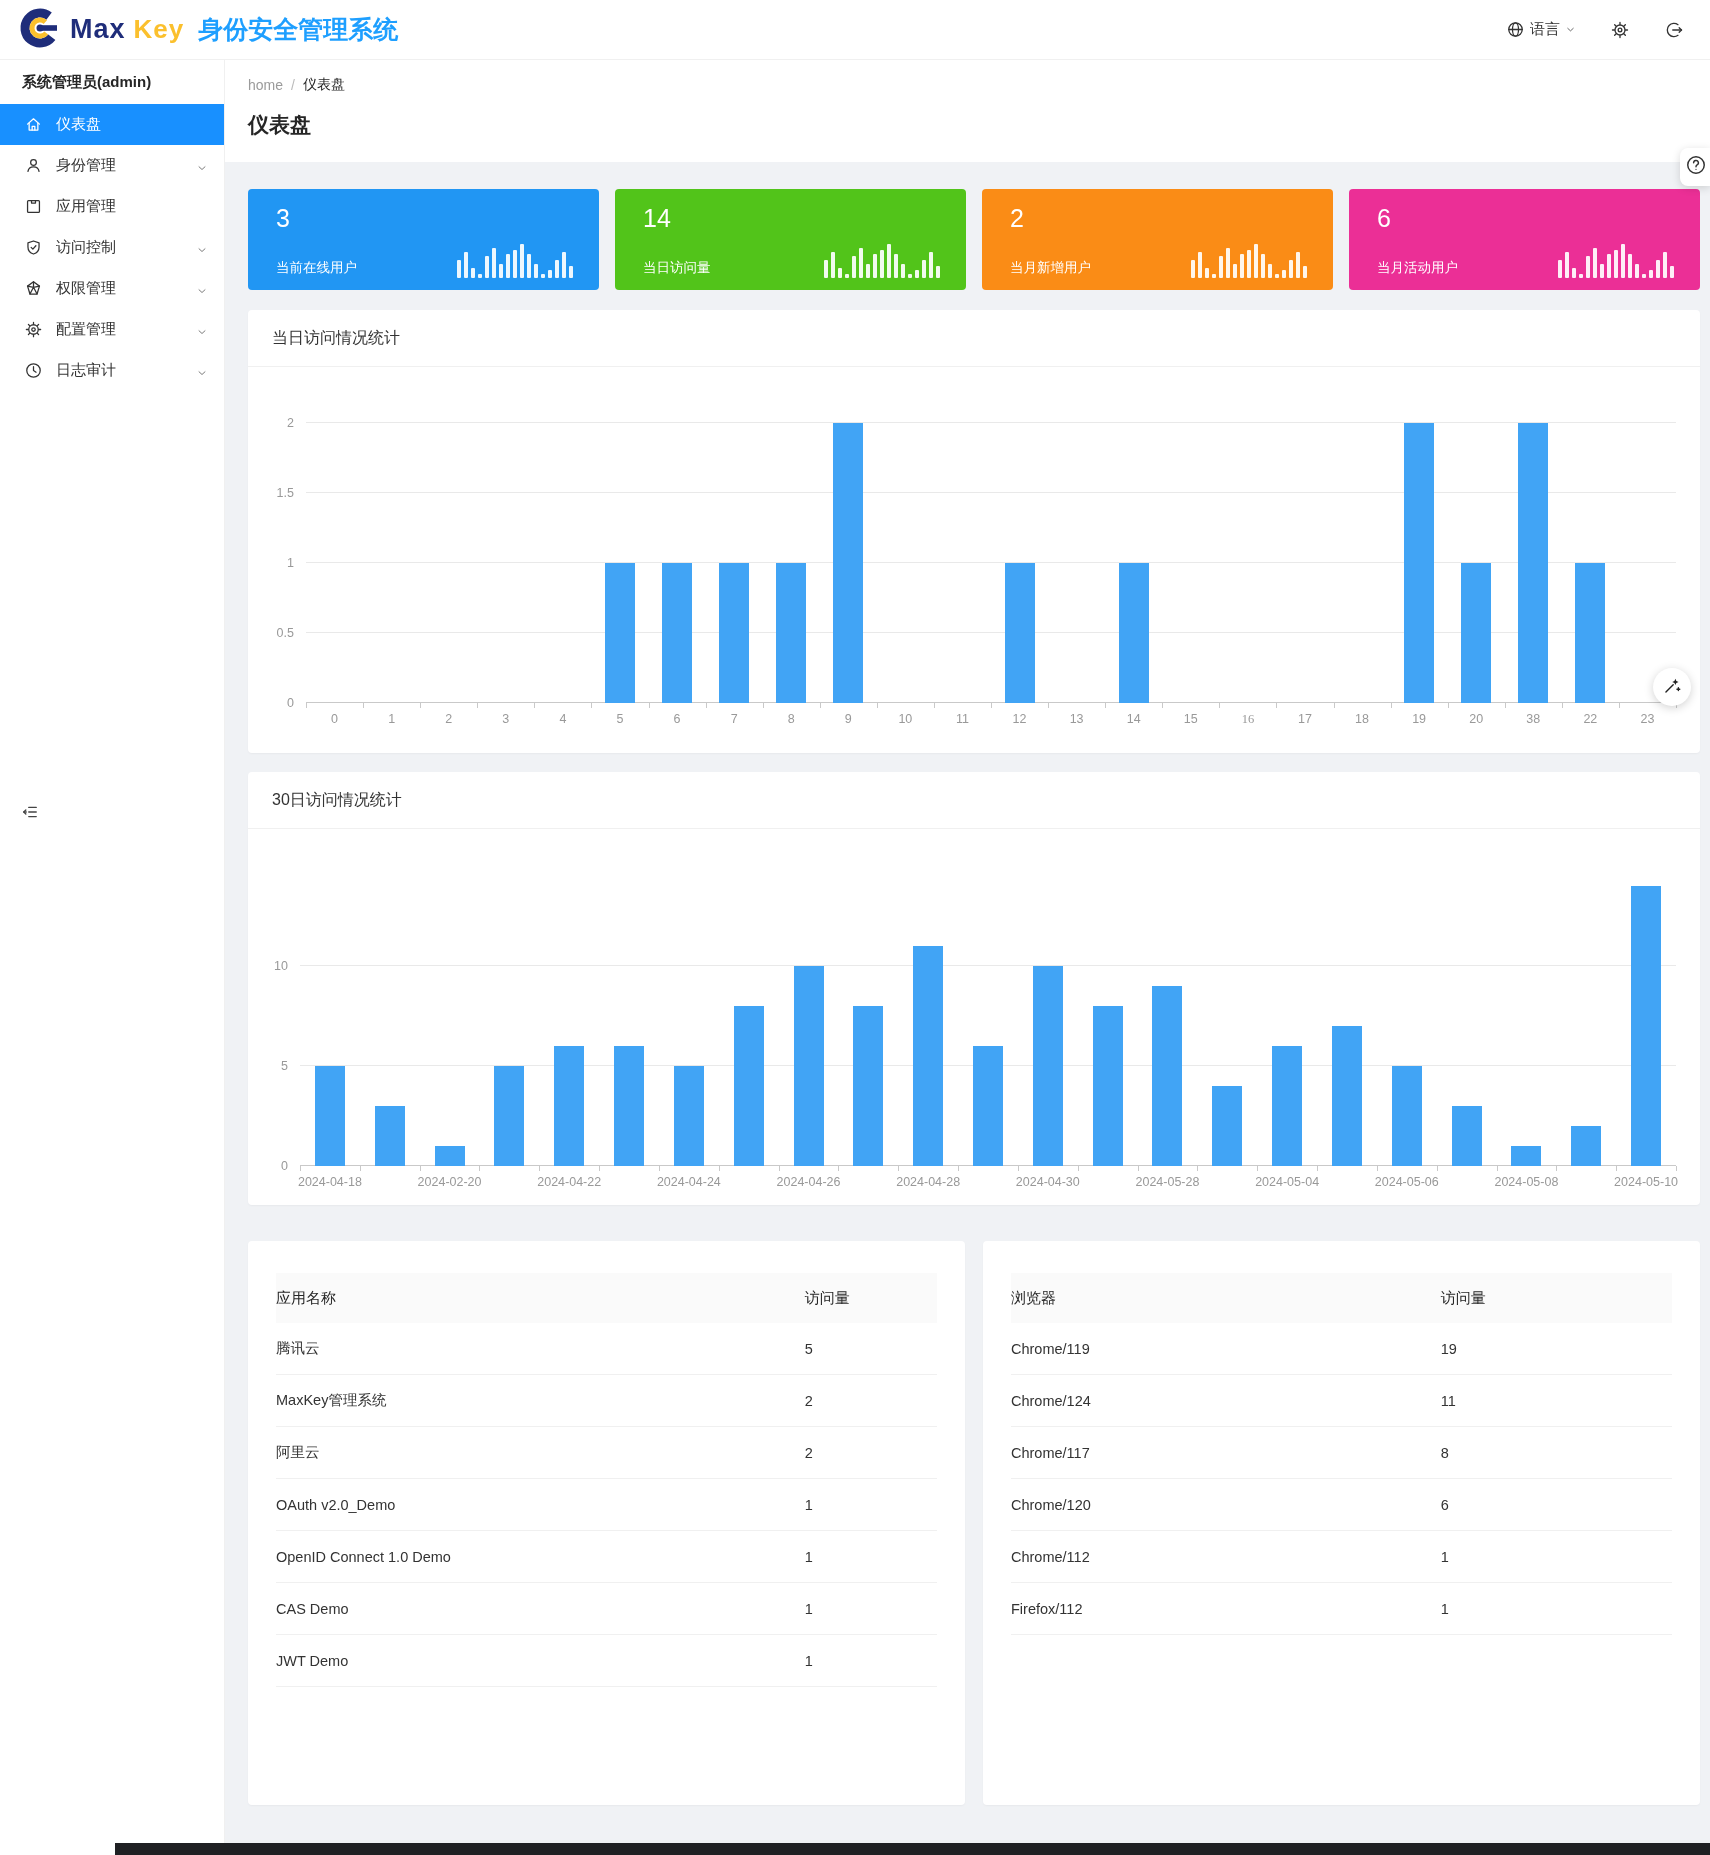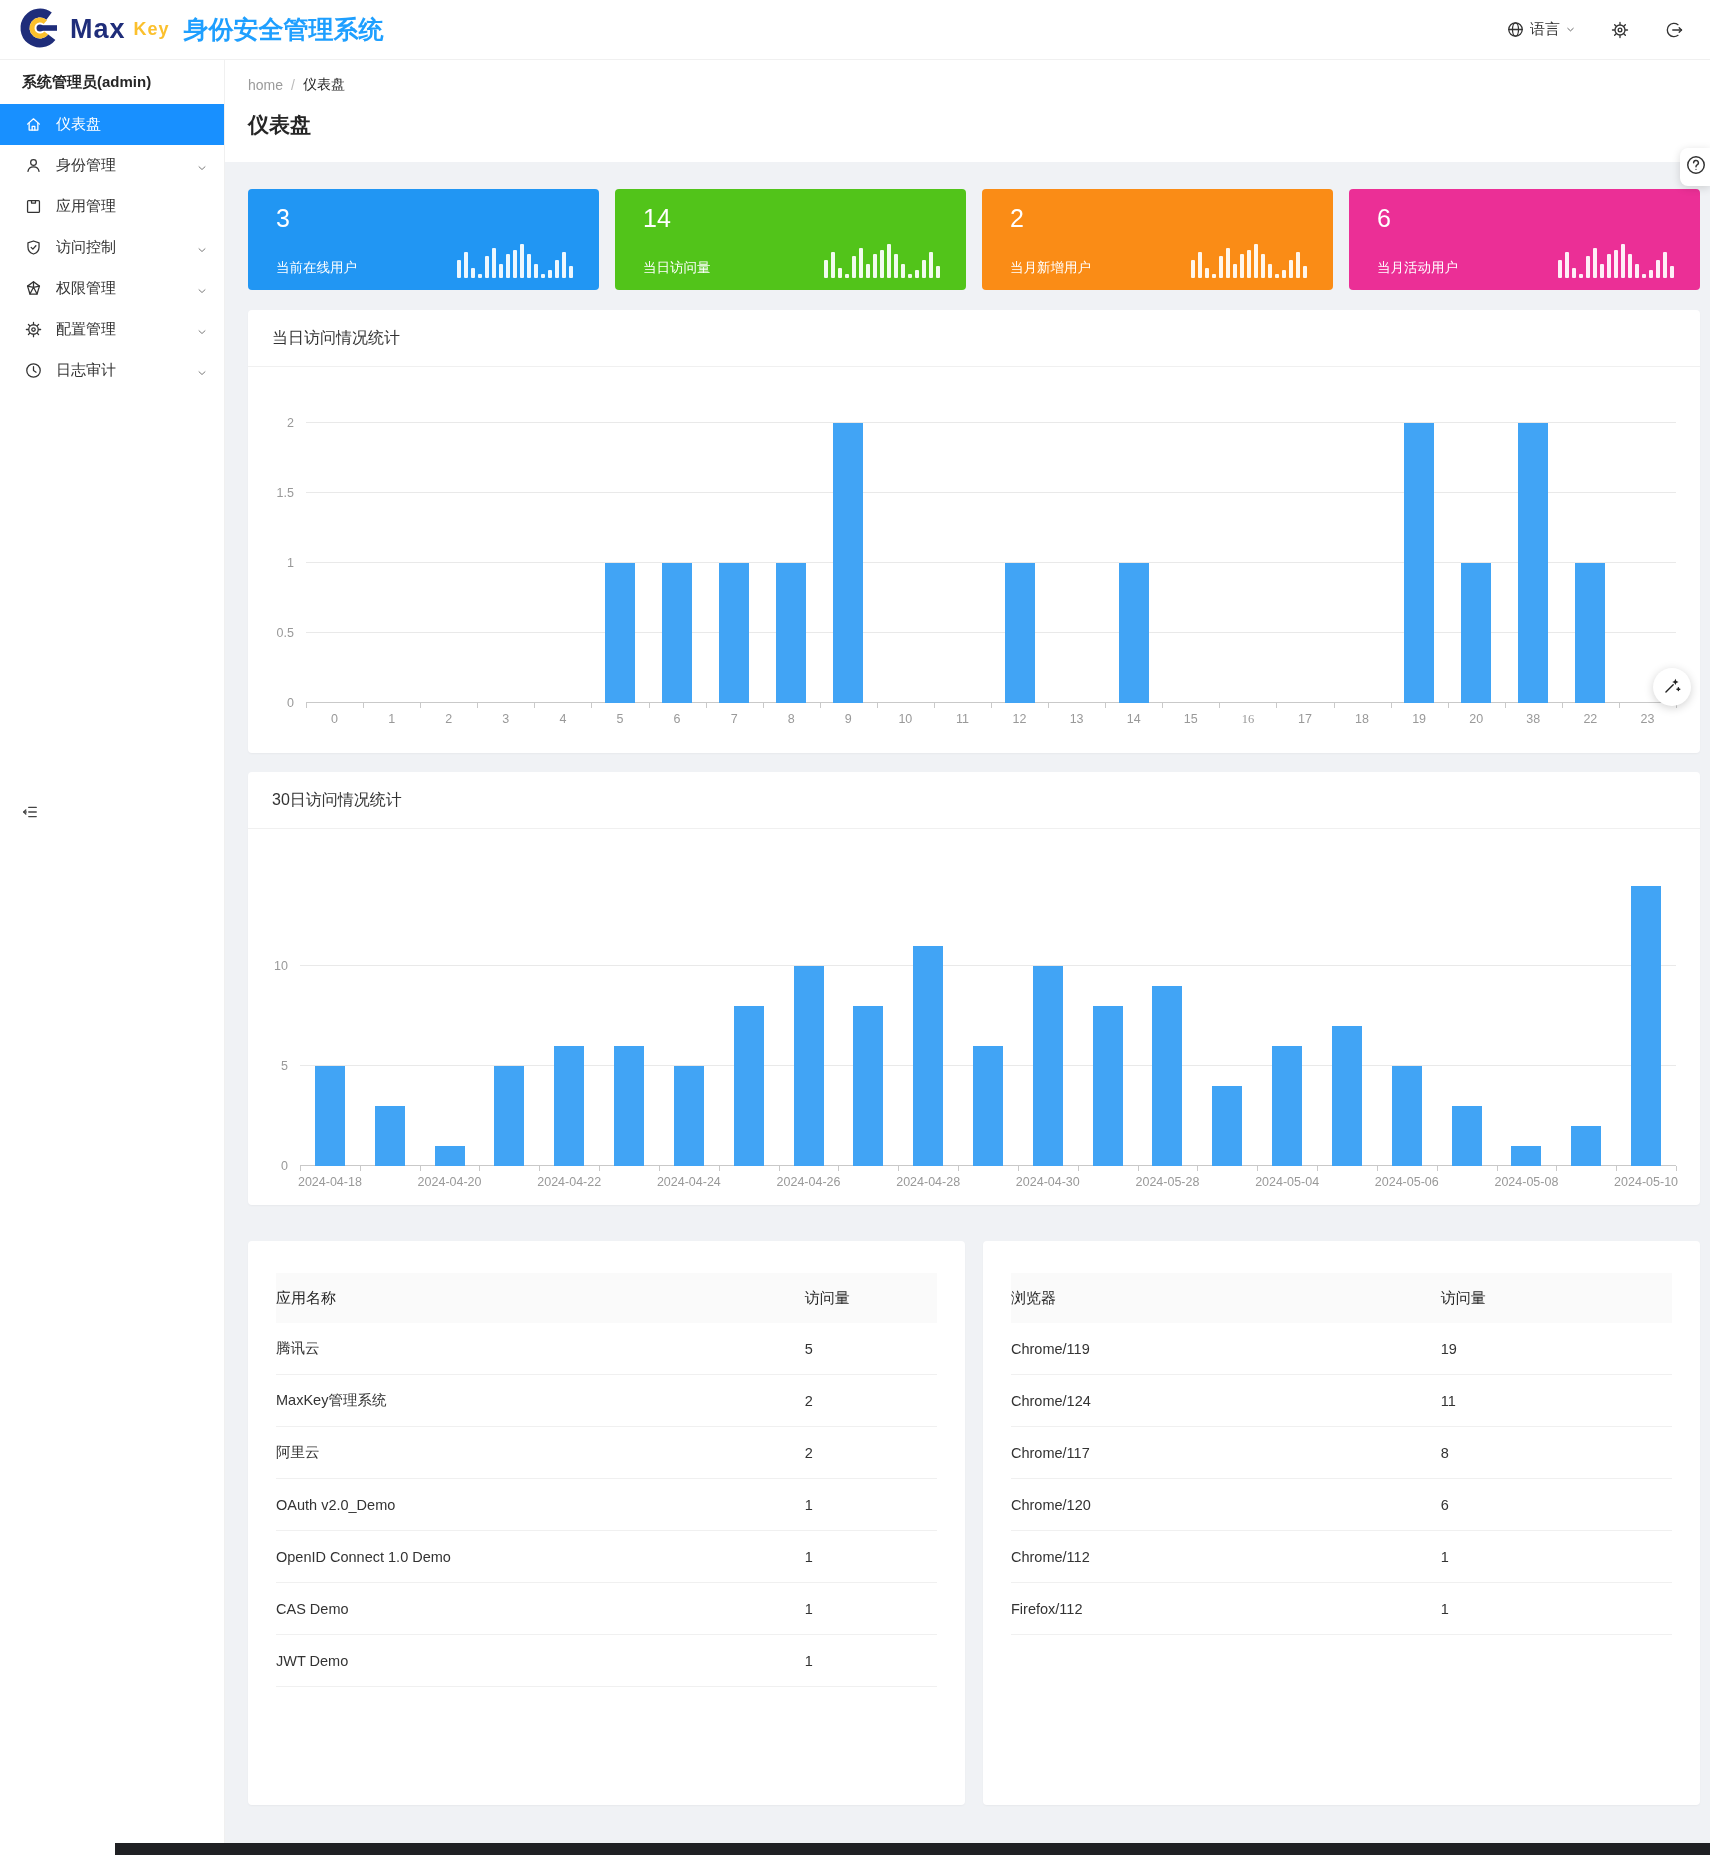--- a/index.html
+++ b/index.html
@@ -5,21 +5,21 @@
   * { margin:0; padding:0; box-sizing:border-box; }
   body { font-family:"Liberation Sans","DejaVu Sans",sans-serif; background:#e9ebf0; }
   .page { position:relative; width:1710px; height:1855px; background:#f0f2f5; overflow:hidden; margin:0 auto; }
 
   
   .header { position:absolute; top:0; left:0; right:0; height:60px; background:#fff;
             border-bottom:1px solid #f0f0f0; display:flex; align-items:center;
             justify-content:space-between; padding:0 26px 0 18px; z-index:30; }
   .brand { display:flex; align-items:center; gap:8px; }
   .brand-max { font-size:27px; font-weight:bold; color:#1f2d7a; letter-spacing:1px; }
-  .brand-key { font-size:18px; font-weight:bold; color:#fbc02d; letter-spacing:1px; }
+  .brand-key { font-size:26px; font-weight:bold; color:#fbc02d; letter-spacing:1px; }
   .brand-product { font-size:25px; font-weight:bold; color:#1e9fff; margin-left:6px; }
   .header-actions { display:flex; align-items:center; gap:34px; color:#333; }
   .h-item { display:flex; align-items:center; gap:5px; cursor:pointer; font-size:15px; color:#333; }
   .h-item svg { display:block; }
 
   
   .sidebar { position:absolute; top:60px; left:0; width:225px; bottom:0; background:#fff;
              border-right:1px solid #f0f0f0; z-index:20; }
   .side-user { height:44px; display:flex; align-items:center; padding:0 22px;
                font-size:15px; font-weight:bold; color:#262626; }
@@ -462,21 +462,21 @@
               <div class="xtick" style="left: 78.2609%;"></div>
               <div class="xtick" style="left: 82.6087%;"></div>
               <div class="xtick" style="left: 86.9565%;"></div>
               <div class="xtick" style="left: 91.3043%;"></div>
               <div class="xtick" style="left: 95.6522%;"></div>
               <div class="xtick" style="left: 100%;"></div>
               <div class="bar" style="left: calc(2.17391% - 15px); height: 100px; background: rgb(65, 164, 245);"></div>
               <span class="xlab" style="left: 2.17391%;">2024-04-18</span>
               <div class="bar" style="left: calc(6.52174% - 15px); height: 60px; background: rgb(65, 164, 245);"></div>
               <div class="bar" style="left: calc(10.8696% - 15px); height: 20px; background: rgb(65, 164, 245);"></div>
-              <span class="xlab" style="left: 10.8696%;">2024-04-20</span>
+              <span class="xlab" style="left: 10.8696%;">2024-02-20</span>
               <div class="bar" style="left: calc(15.2174% - 15px); height: 100px; background: rgb(65, 164, 245);"></div>
               <div class="bar" style="left: calc(19.5652% - 15px); height: 120px; background: rgb(65, 164, 245);"></div>
               <span class="xlab" style="left: 19.5652%;">2024-04-22</span>
               <div class="bar" style="left: calc(23.913% - 15px); height: 120px; background: rgb(65, 164, 245);"></div>
               <div class="bar" style="left: calc(28.2609% - 15px); height: 100px; background: rgb(65, 164, 245);"></div>
               <span class="xlab" style="left: 28.2609%;">2024-04-24</span>
               <div class="bar" style="left: calc(32.6087% - 15px); height: 160px; background: rgb(65, 164, 245);"></div>
               <div class="bar" style="left: calc(36.9565% - 15px); height: 200px; background: rgb(65, 164, 245);"></div>
               <span class="xlab" style="left: 36.9565%;">2024-04-26</span>
               <div class="bar" style="left: calc(41.3043% - 15px); height: 160px; background: rgb(65, 164, 245);"></div>

